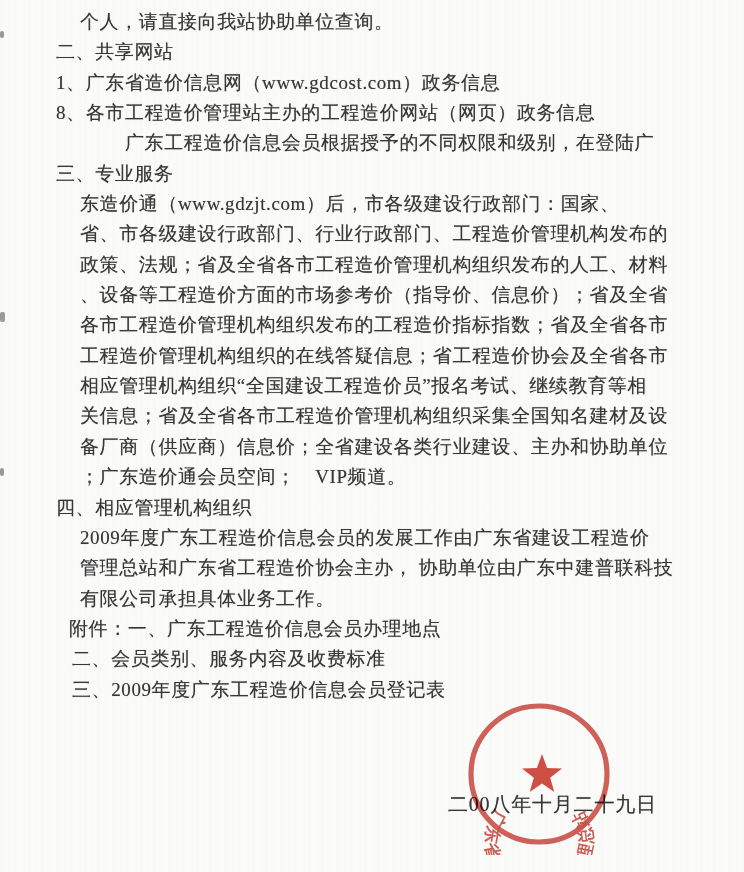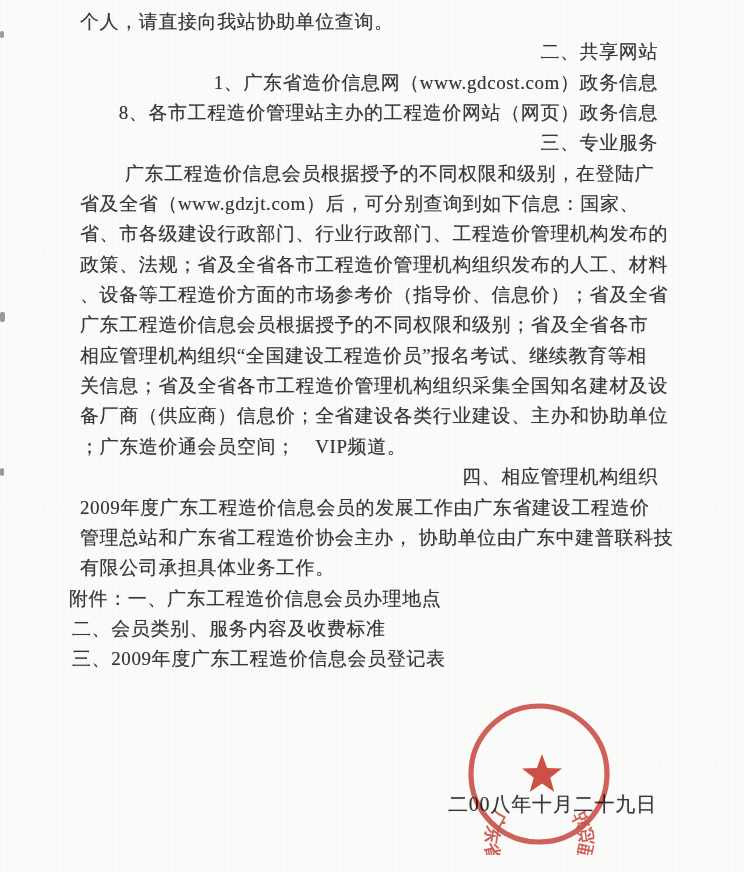--- a/index.html
+++ b/index.html
@@ -38,21 +38,21 @@
   .line {
     height: 30.35px;
     line-height: 30.35px;
     font-size: 19px;
     letter-spacing: 0.6px;
     color: #383838;
     white-space: pre;
     text-shadow: 0 0 0.7px rgba(60,60,60,0.55);
   }
   .flush   { padding-left: 80px;  }
-  .item    { padding-left: 56px; text-align: right; }
+  .item    { padding-left: 56px; }
   .pindent { padding-left: 125px; }
   .attach  { padding-left: 69px;  }
   .attach2 { padding-left: 72px; }
   .date {
     position: absolute;
     left: 448px;
     top: 791px;
     font-size: 20px;
     letter-spacing: 0.8px;
     color: #383838;
@@ -88,27 +88,28 @@
 </head>
 <body>
 
 <div class="page">
 
   <div class="doc">
     <div class="line flush">个人，请直接向我站协助单位查询。</div>
     <div class="line item">二、共享网站</div>
     <div class="line item">1、广东省造价信息网（www.gdcost.com）政务信息</div>
     <div class="line item">8、各市工程造价管理站主办的工程造价网站（网页）政务信息</div>
+    <div class="line pindent">广东工程造价信息会员根据授予的不同权限和级别，在登陆广</div>
     <div class="line item">三、专业服务</div>
-    <div class="line pindent">广东工程造价信息会员根据授予的不同权限和级别，在登陆广</div>
-    <div class="line flush">省及全省（www.gdzjt.com）后，可分别查询到如下信息：国家、</div>
+    <div class="line flush">东造价通（www.gdzjt.com）后，市各级建设行政部门：国家、</div>
     <div class="line flush">省、市各级建设行政部门、行业行政部门、工程造价管理机构发布的</div>
     <div class="line flush">政策、法规；省及全省各市工程造价管理机构组织发布的人工、材料</div>
     <div class="line flush">、设备等工程造价方面的市场参考价（指导价、信息价）；省及全省</div>
-    <div class="line flush">广东工程造价信息会员根据授予的不同权限和级别；省及全省各市</div>
+    <div class="line flush">各市工程造价管理机构组织发布的工程造价指标指数；省及全省各市</div>
+    <div class="line flush">工程造价管理机构组织的在线答疑信息；省工程造价协会及全省各市</div>
     <div class="line flush">相应管理机构组织“全国建设工程造价员”报名考试、继续教育等相</div>
     <div class="line flush">关信息；省及全省各市工程造价管理机构组织采集全国知名建材及设</div>
     <div class="line flush">备厂商（供应商）信息价；全省建设各类行业建设、主办和协助单位</div>
     <div class="line flush">；广东造价通会员空间；　VIP频道。</div>
     <div class="line item">四、相应管理机构组织</div>
     <div class="line flush">2009年度广东工程造价信息会员的发展工作由广东省建设工程造价</div>
     <div class="line flush">管理总站和广东省工程造价协会主办， 协助单位由广东中建普联科技</div>
     <div class="line flush">有限公司承担具体业务工作。</div>
     <div class="line attach">附件：一、广东工程造价信息会员办理地点</div>
     <div class="line attach2">二、会员类别、服务内容及收费标准</div>

